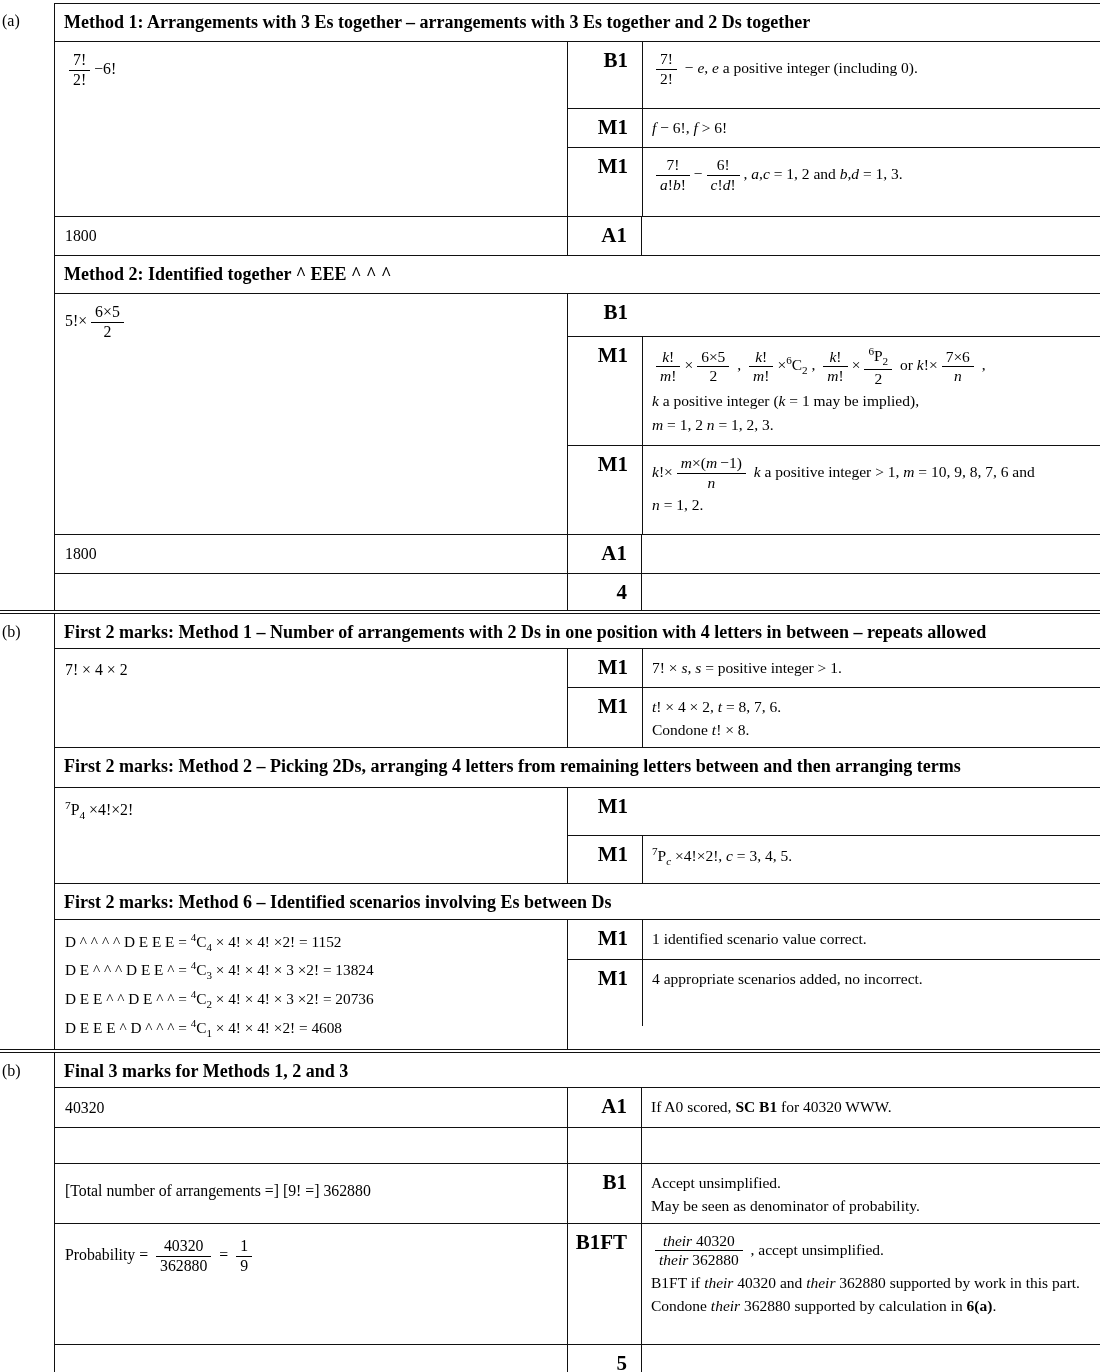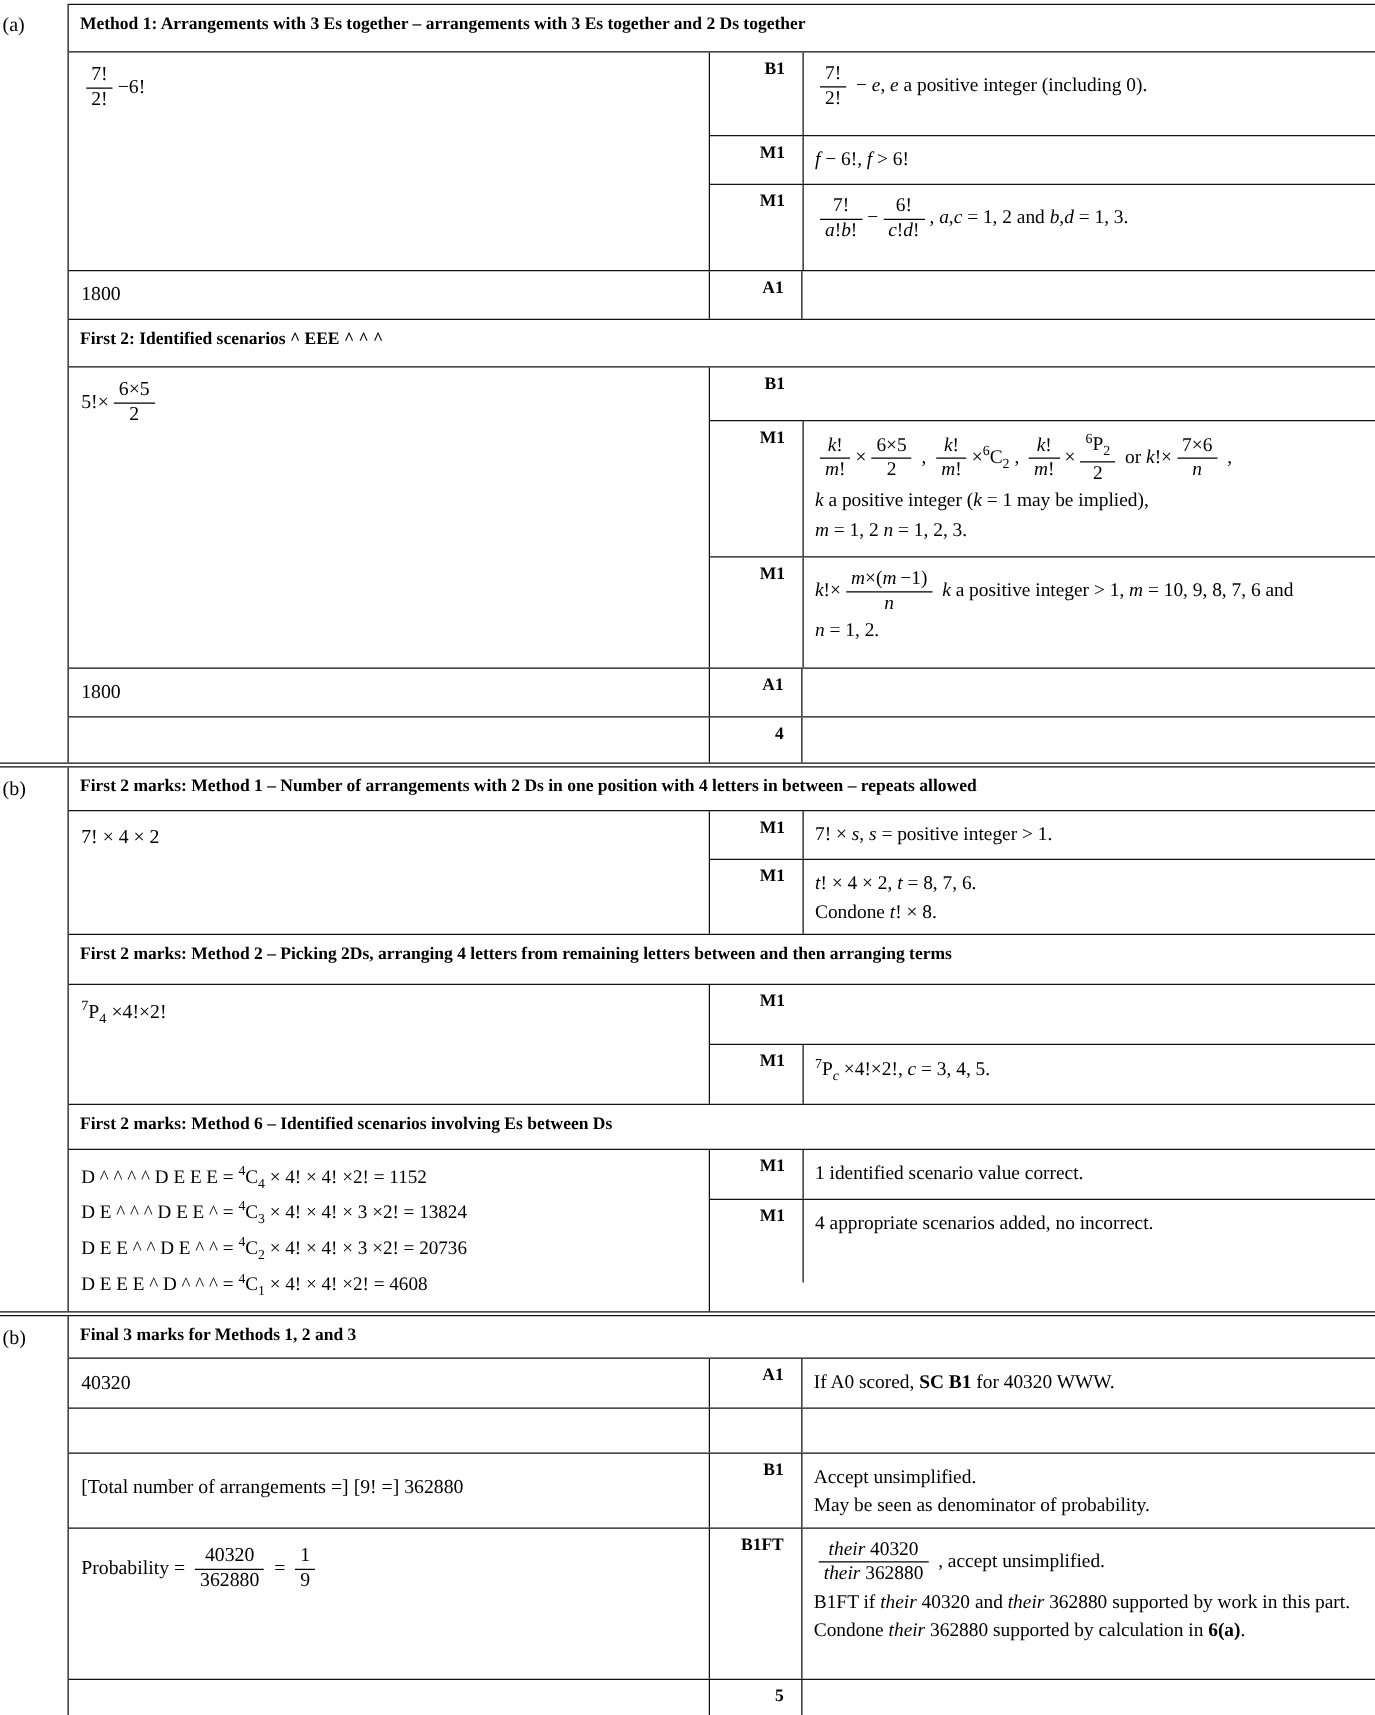--- a/index.html
+++ b/index.html
@@ -6,25 +6,25 @@
     font-family:"Liberation Serif","DejaVu Serif",serif;}
   .page{width:1100px;box-sizing:border-box;padding-top:3px;background:#fff;}
   .section{display:flex;align-items:stretch;border-bottom:1.4px solid #111;background:#fff;}
   .section.sep-top{border-top:1.4px solid #111;margin-top:2px;}
   .label-col{width:55px;flex:none;border-right:1.2px solid #111;box-sizing:border-box;
     padding:9px 0 0 2px;font-size:16px;}
   .inner{flex:1;display:flex;flex-direction:column;min-width:0;}
   .inner.inner-top{border-top:1.4px solid #111;}
   .row{display:flex;border-top:1.2px solid #111;align-items:stretch;}
   .inner .row:first-child{border-top:none;}
-  .head-cell{flex:1;font-weight:bold;font-size:14px;padding:8px 8px 5px 9px;}
+  .head-cell{flex:1;font-weight:bold;font-size:18px;padding:8px 8px 5px 9px;}
   .ans{width:512px;flex:none;box-sizing:border-box;padding:8px 10px 6px 10px;
     font-size:15.8px;line-height:1.65;}
   .mark{width:74px;flex:none;box-sizing:border-box;border-left:1.2px solid #111;
-    font-weight:bold;font-size:14px;text-align:right;padding:6px 14px 0 0;}
+    font-weight:bold;font-size:21px;text-align:right;padding:6px 14px 0 0;}
   .guid{flex:1;min-width:0;box-sizing:border-box;border-left:1.2px solid #111;
     font-size:15.5px;line-height:1.5;padding:7px 8px 5px 9px;}
   .stack{flex:1;display:flex;flex-direction:column;border-left:1.2px solid #111;min-width:0;}
   .stack .srow{display:flex;border-top:1.2px solid #111;align-items:stretch;}
   .stack .srow:first-child{border-top:none;}
   .stack .mark{border-left:none;}
   .frac{display:inline-block;vertical-align:middle;text-align:center;
     margin:1px 4px;line-height:1.2;}
   .frac .fn{display:block;padding:0 4px;}
   .frac .fd{display:block;border-top:1px solid #000;padding:0 4px;}
@@ -62,21 +62,21 @@
         </div>
       </div>
 
       <div class="row" style="min-height:35px">
         <div class="ans" style="padding-top:6px">1800</div>
         <div class="mark">A1</div>
         <div class="guid"></div>
       </div>
 
       <div class="row" style="min-height:37px">
-        <div class="head-cell">First 2: Identified scenarios ^ EEE ^ ^ ^</div>
+        <div class="head-cell">Method 2: Identified together ^ EEE ^ ^ ^</div>
       </div>
 
       <div class="row">
         <div class="ans">5!×<span class="frac"><span class="fn">6×5</span><span class="fd">2</span></span></div>
         <div class="stack">
           <div class="srow" style="min-height:42px">
             <div class="mark">B1</div>
           </div>
           <div class="srow" style="min-height:108px">
             <div class="mark">M1</div>

